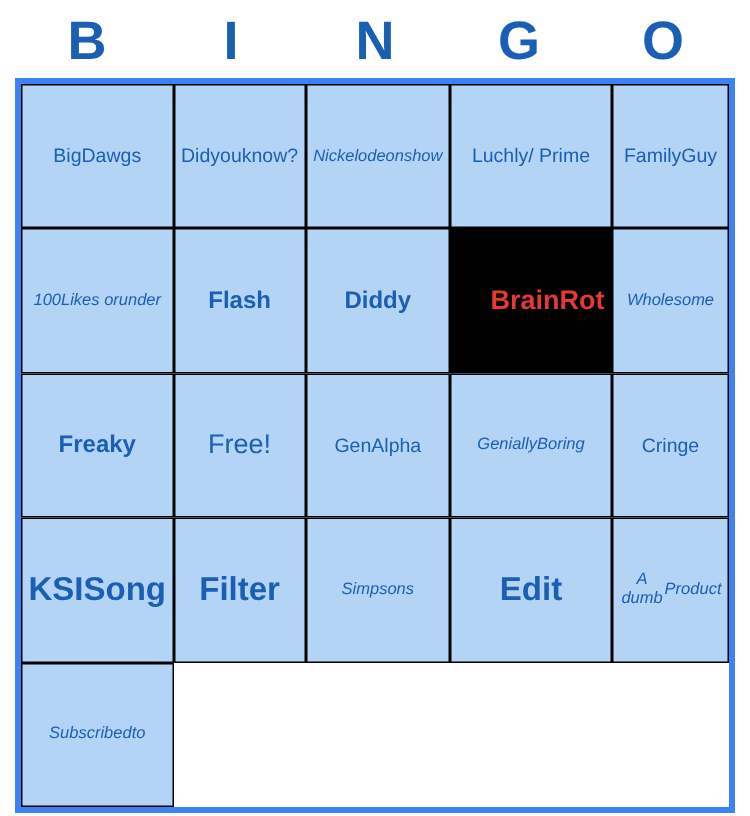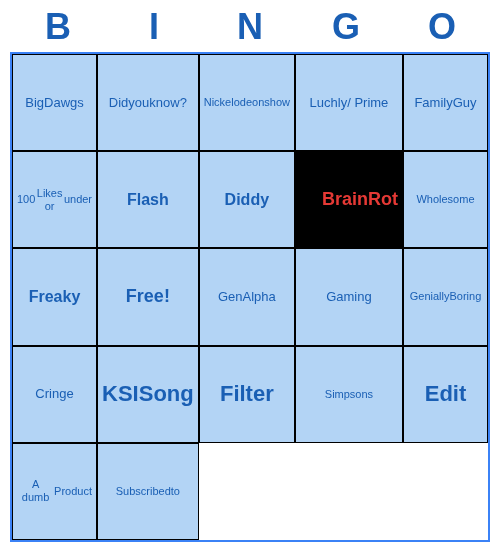--- a/index.html
+++ b/index.html
@@ -27,57 +27,57 @@
       font-weight: bold;
       color: #1a5fb4;
     }
 
     .bingo-grid {
       display: grid;
       grid-template-columns: repeat(5, 1fr);
       grid-template-rows: repeat(5, 1fr);
       width: 480px;
       height: 490px;
-      border: 2px solid #3b82f6;
+      border: 4px solid #3b82f6;
     }
 
     .bingo-cell {
       border: 1px solid #000;
       display: flex;
       align-items: center;
       justify-content: center;
       text-align: center;
       padding: 4px;
       font-size: 13px;
       color: #1a5fb4;
       background: #b3d4f5;
       line-height: 1.2;
     }
 
     .bingo-cell.free {
       font-size: 18px;
-      font-weight: bold;
+      font-weight: normal;
     }
 
     .bingo-cell.brain-rot {
       background: #000;
       color: #e53935;
       font-size: 18px;
       font-weight: bold;
       padding-left: 26px;
     }
 
     .bingo-cell .cell-text {
       display: block;
     }
 
     
     .cell-large { font-size: 22px; font-weight: bold; }
     .cell-medium { font-size: 16px; font-weight: bold; }
-    .cell-small { font-size: 11px; }
+    .cell-small { font-size: 11px; font-style: italic; }
   </style>
 </head>
 <body>
 
 <div class="bingo-header">
   <div class="bingo-letter">B</div>
   <div class="bingo-letter">I</div>
   <div class="bingo-letter">N</div>
   <div class="bingo-letter">G</div>
   <div class="bingo-letter">O</div>
@@ -126,23 +126,20 @@
     <div class="bingo-cell cell-medium">
       <span class="cell-text">Freaky</span>
     </div>
     <div class="bingo-cell free">
       <span class="cell-text">Free!</span>
     </div>
     <div class="bingo-cell">
       <span class="cell-text">Gen</span>
       <span class="cell-text">Alpha</span>
     </div>
-    <div class="bingo-cell">
-      <span class="cell-text">Gaming</span>
-    </div>
     <div class="bingo-cell cell-small">
       <span class="cell-text">Genially</span>
       <span class="cell-text">Boring</span>
     </div>
     <div class="bingo-cell">
       <span class="cell-text">Cringe</span>
     </div>
     <div class="bingo-cell cell-large">
       <span class="cell-text">KSI</span>
       <span class="cell-text">Song</span>

